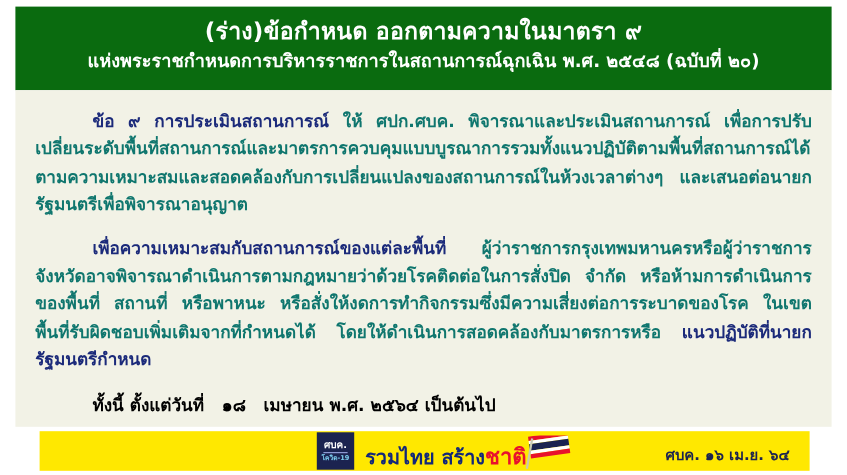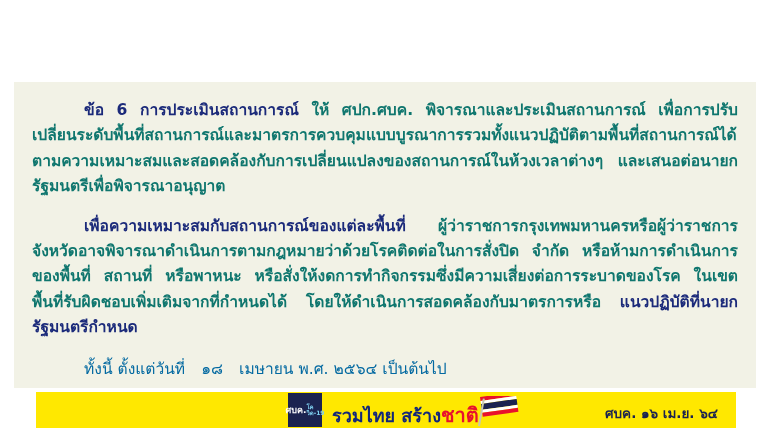--- a/index.html
+++ b/index.html
@@ -74,22 +74,22 @@
     width: 52px;
   }
   .navy { color: #1b2a7a; }
   .red  { color: #0f766e; }
   .closing {
     margin: 0;
     margin-top: 16px;
     padding-left: 52px;
     font-size: 15.6px;
     line-height: 25.4px;
-    color: #0369a1;
-    font-weight: normal;
+    color: #000000;
+    font-weight: bold;
     white-space: nowrap;
   }
   .gap-sm { display: inline-block; width: 16px; }
   
   .footer {
     position: absolute;
     left: 36px;
     top: 392px;
     width: 700px;
     height: 36px;
@@ -102,20 +102,21 @@
     height: 100%;
   }
   .logo-box {
     position: absolute;
     left: 252px;
     top: 1px;
     width: 34px;
     height: 34px;
     background: #1b2350;
     display: flex;
+    flex-direction: column;
     align-items: center;
     justify-content: center;
     line-height: 1;
   }
   .logo-top {
     color: #ffffff;
     font-size: 9px;
     font-weight: bold;
   }
   .logo-mid {
@@ -165,25 +166,29 @@
     font-weight: bold;
     color: #1b2350;
     white-space: nowrap;
   }
 </style>
 </head>
 <body>
 
 <div class="slide">
 
+  <div class="header">
+    <div class="header-title">(ร่าง)ข้อกำหนด ออกตามความในมาตรา ๙</div>
+    <div class="header-subtitle">แห่งพระราชกำหนดการบริหารราชการในสถานการณ์ฉุกเฉิน พ.ศ. ๒๕๔๘ (ฉบับที่ ๒๐)</div>
+  </div>
 
   <div class="body-panel">
 
     <p class="para p1">
-      <span class="indent"></span><span class="navy">ข้อ 6 การประเมินสถานการณ์</span>
+      <span class="indent"></span><span class="navy">ข้อ ๙ การประเมินสถานการณ์</span>
       <span class="red">ให้ ศปก.ศบค. พิจารณาและประเมินสถานการณ์ เพื่อการปรับเปลี่ยนระดับพื้นที่สถานการณ์และมาตรการควบคุมแบบบูรณาการรวมทั้งแนวปฏิบัติตามพื้นที่สถานการณ์ได้ตามความเหมาะสมและสอดคล้องกับการเปลี่ยนแปลงของสถานการณ์ในห้วงเวลาต่างๆ และเสนอต่อนายกรัฐมนตรีเพื่อพิจารณาอนุญาต</span>
     </p>
 
     <p class="para p2">
       <span class="indent"></span><span class="navy">เพื่อความเหมาะสมกับสถานการณ์ของแต่ละพื้นที่</span>
       <span class="red">ผู้ว่าราชการกรุงเทพมหานครหรือผู้ว่าราชการจังหวัดอาจพิจารณาดำเนินการตามกฎหมายว่าด้วยโรคติดต่อในการสั่งปิด จำกัด หรือห้ามการดำเนินการของพื้นที่ สถานที่ หรือพาหนะ หรือสั่งให้งดการทำกิจกรรมซึ่งมีความเสี่ยงต่อการระบาดของโรค ในเขตพื้นที่รับผิดชอบเพิ่มเติมจากที่กำหนดได้ โดยให้ดำเนินการสอดคล้องกับมาตรการหรือ</span>
       <span class="navy">แนวปฏิบัติที่นายกรัฐมนตรีกำหนด</span>
     </p>
 
     <p class="closing">

